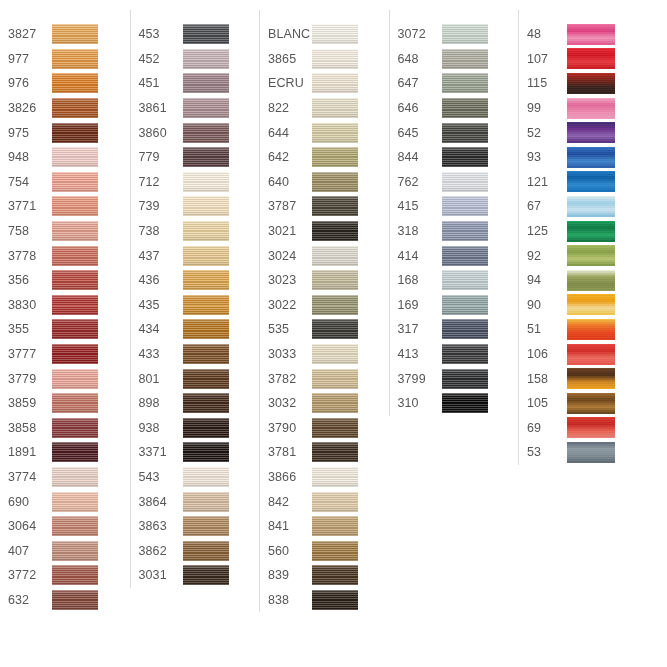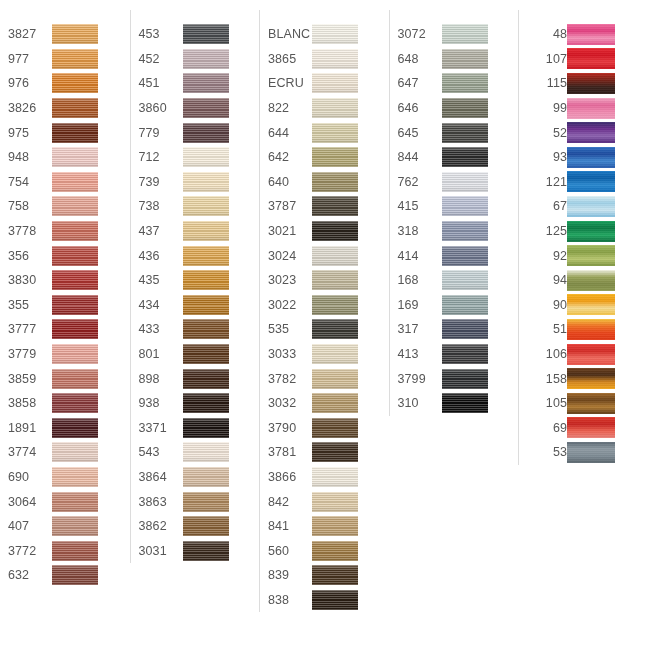--- a/index.html
+++ b/index.html
@@ -119,21 +119,20 @@
       rgba(255,255,255,0.05) 1px,
       rgba(0,0,0,0.03) 1px,
       rgba(0,0,0,0.03) 2px
     );
     pointer-events: none;
   }
 
   .floss-column.variegated-col .floss-code {
     width: 40px;
     flex: 0 0 40px;
-    text-align: right;
   }
   .floss-column.variegated-col .swatch {
     width: 48px;
     flex: 0 0 48px;
     height: 21px;
   }
 </style>
 </head>
 <body>
 
@@ -162,20 +161,24 @@
         </div>
         <div class="floss-row">
           <span class="floss-code">948</span>
           <div class="swatch striped" style="background: rgb(242, 204, 198);"></div>
         </div>
         <div class="floss-row">
           <span class="floss-code">754</span>
           <div class="swatch striped" style="background: rgb(239, 163, 145);"></div>
         </div>
         <div class="floss-row">
+          <span class="floss-code">3771</span>
+          <div class="swatch striped" style="background: rgb(231, 148, 121);"></div>
+        </div>
+        <div class="floss-row">
           <span class="floss-code">758</span>
           <div class="swatch striped" style="background: rgb(229, 163, 146);"></div>
         </div>
         <div class="floss-row">
           <span class="floss-code">3778</span>
           <div class="swatch striped" style="background: rgb(205, 110, 92);"></div>
         </div>
         <div class="floss-row">
           <span class="floss-code">356</span>
           <div class="swatch striped" style="background: rgb(184, 72, 62);"></div>
@@ -238,20 +241,24 @@
           <span class="floss-code">453</span>
           <div class="swatch striped" style="background: rgb(74, 77, 80);"></div>
         </div>
         <div class="floss-row">
           <span class="floss-code">452</span>
           <div class="swatch striped" style="background: rgb(198, 178, 182);"></div>
         </div>
         <div class="floss-row">
           <span class="floss-code">451</span>
           <div class="swatch striped" style="background: rgb(155, 128, 134);"></div>
+        </div>
+        <div class="floss-row">
+          <span class="floss-code">3861</span>
+          <div class="swatch striped" style="background: rgb(171, 142, 146);"></div>
         </div>
         <div class="floss-row">
           <span class="floss-code">3860</span>
           <div class="swatch striped" style="background: rgb(124, 90, 91);"></div>
         </div>
         <div class="floss-row">
           <span class="floss-code">779</span>
           <div class="swatch striped" style="background: rgb(91, 64, 66);"></div>
         </div>
         <div class="floss-row">

